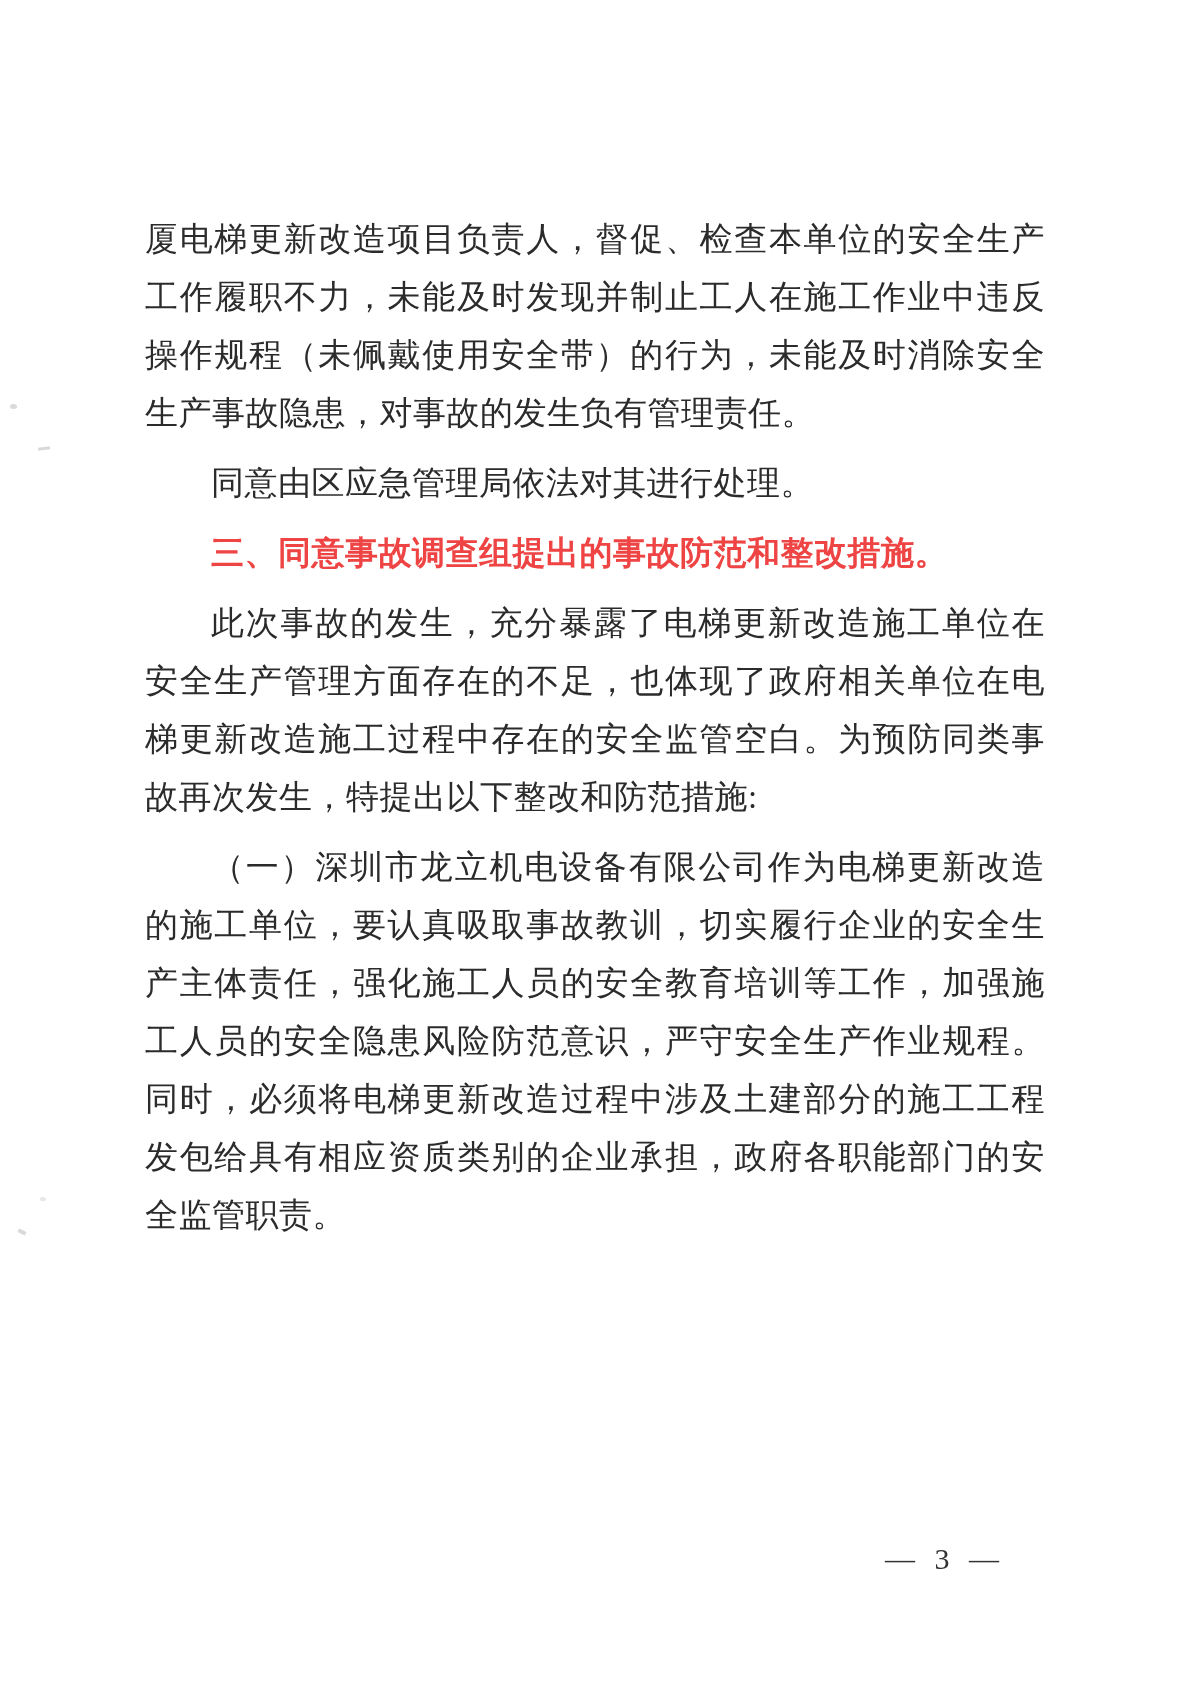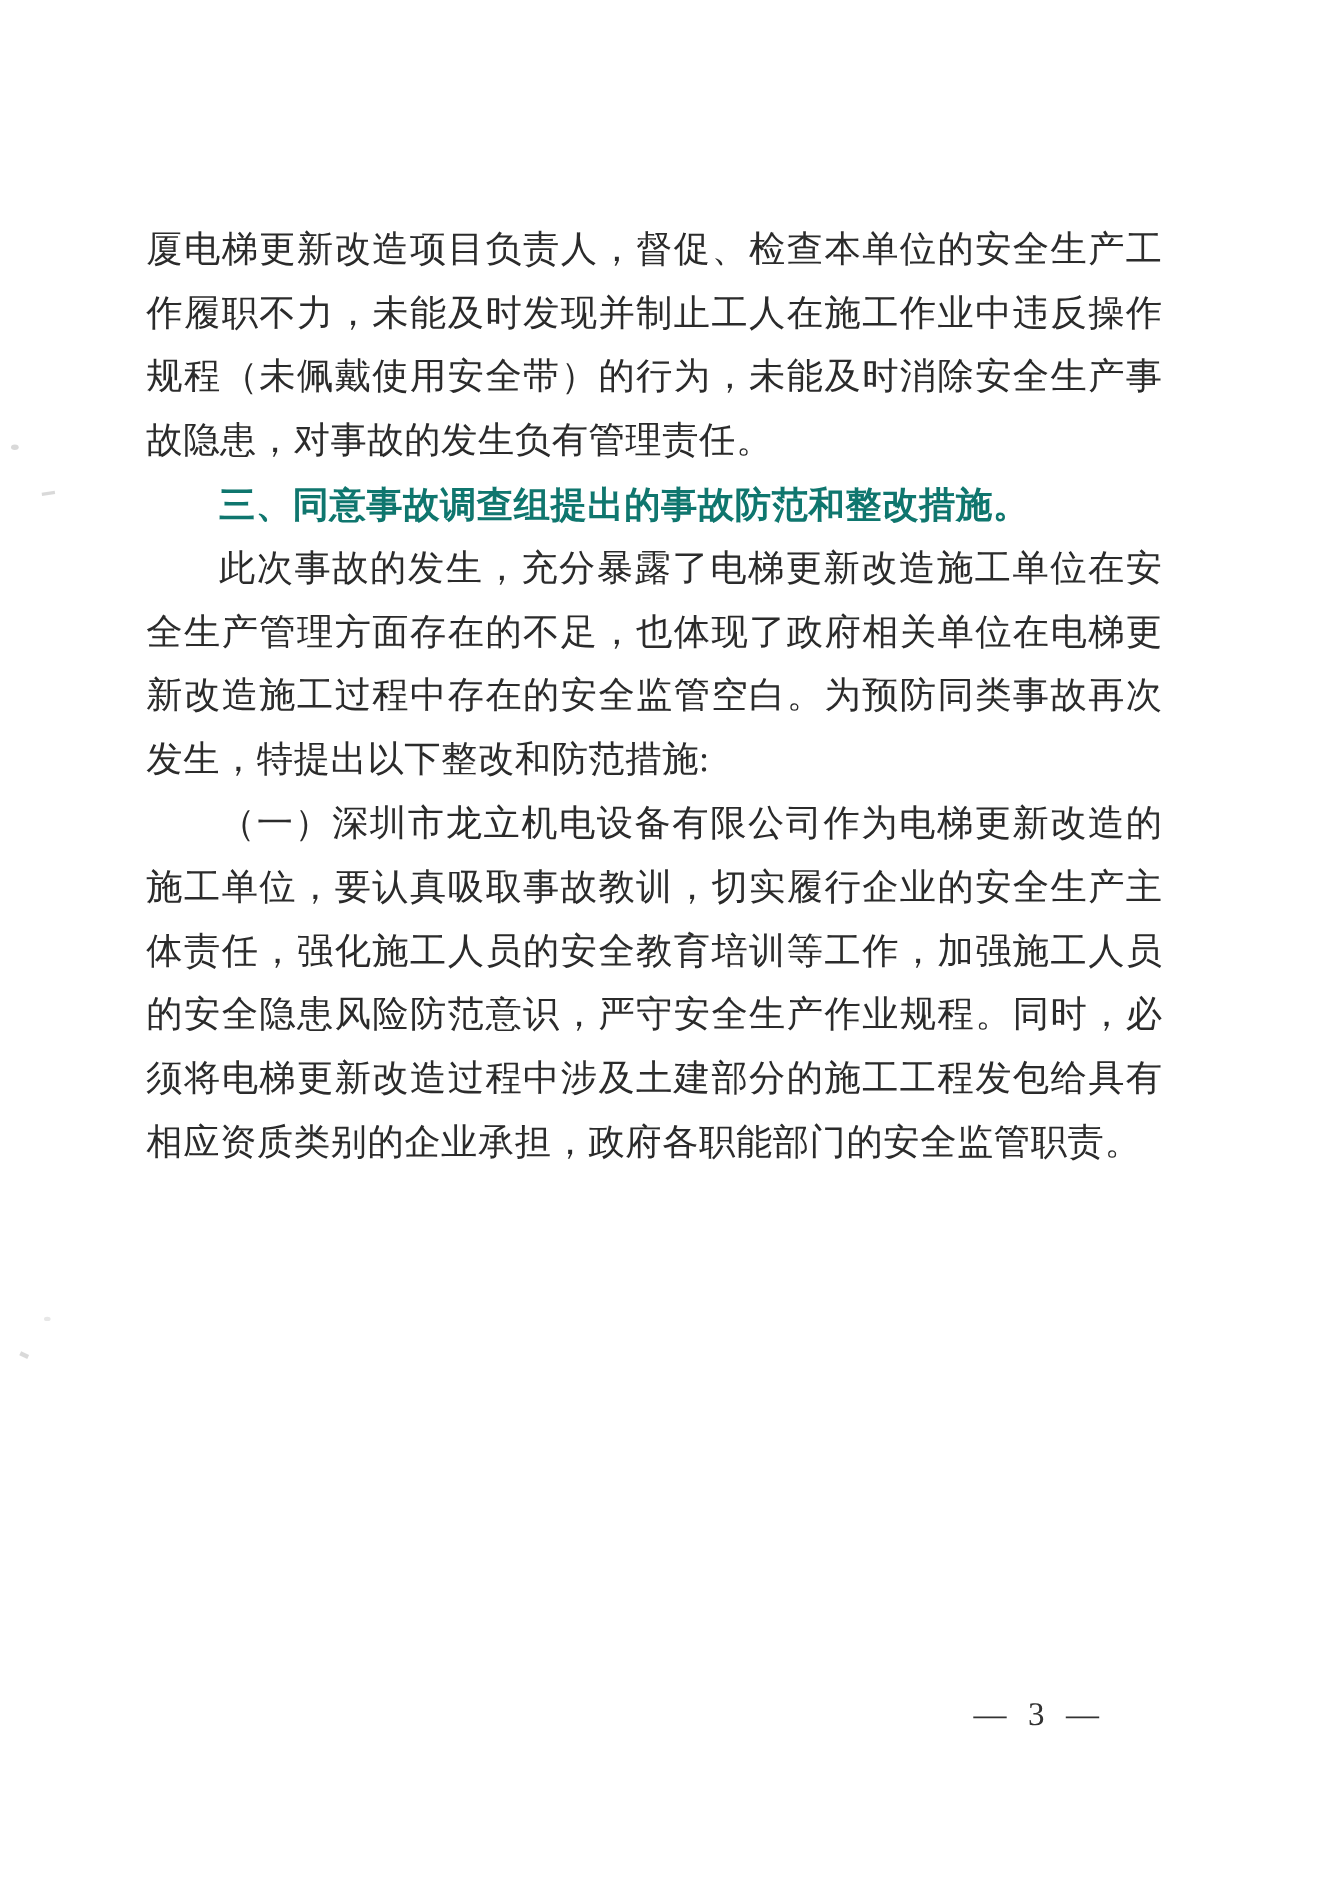--- a/index.html
+++ b/index.html
@@ -21,30 +21,30 @@
     top: 198px;
     width: 924px;
     color: #2b2b2b;
     font-size: 33px;
     line-height: 58px;
     text-align: justify;
     text-justify: inter-character;
     letter-spacing: 0.5px;
   }
   .content p {
-    margin: 0;
+    margin: 12px;
     padding: 0;
   }
   .indent {
     text-indent: 2em;
   }
   .heading {
     font-family: "Liberation Sans", "DejaVu Sans", sans-serif;
     font-weight: bold;
-    color: #0f766e;
+    color: #ef4444;
   }
   .page-number {
     position: absolute;
     top: 1542px;
     left: 815px;
     width: 260px;
     text-align: center;
     font-size: 30px;
     color: #333333;
     letter-spacing: 6px;
@@ -65,20 +65,21 @@
 
 <div class="page">
 
   <div class="artifact a1"></div>
   <div class="artifact a2"></div>
   <div class="artifact a3"></div>
   <div class="artifact a4"></div>
 
   <div class="content">
     <p>厦电梯更新改造项目负责人，督促、检查本单位的安全生产工作履职不力，未能及时发现并制止工人在施工作业中违反操作规程（未佩戴使用安全带）的行为，未能及时消除安全生产事故隐患，对事故的发生负有管理责任。</p>
+    <p class="indent">同意由区应急管理局依法对其进行处理。</p>
     <p class="indent heading">三、同意事故调查组提出的事故防范和整改措施。</p>
     <p class="indent">此次事故的发生，充分暴露了电梯更新改造施工单位在安全生产管理方面存在的不足，也体现了政府相关单位在电梯更新改造施工过程中存在的安全监管空白。为预防同类事故再次发生，特提出以下整改和防范措施:</p>
     <p class="indent">（一）深圳市龙立机电设备有限公司作为电梯更新改造的施工单位，要认真吸取事故教训，切实履行企业的安全生产主体责任，强化施工人员的安全教育培训等工作，加强施工人员的安全隐患风险防范意识，严守安全生产作业规程。同时，必须将电梯更新改造过程中涉及土建部分的施工工程发包给具有相应资质类别的企业承担，政府各职能部门的安全监管职责。</p>
   </div>
 
   <div class="page-number">— 3 —</div>
 
 </div>
 
 </body></html>

